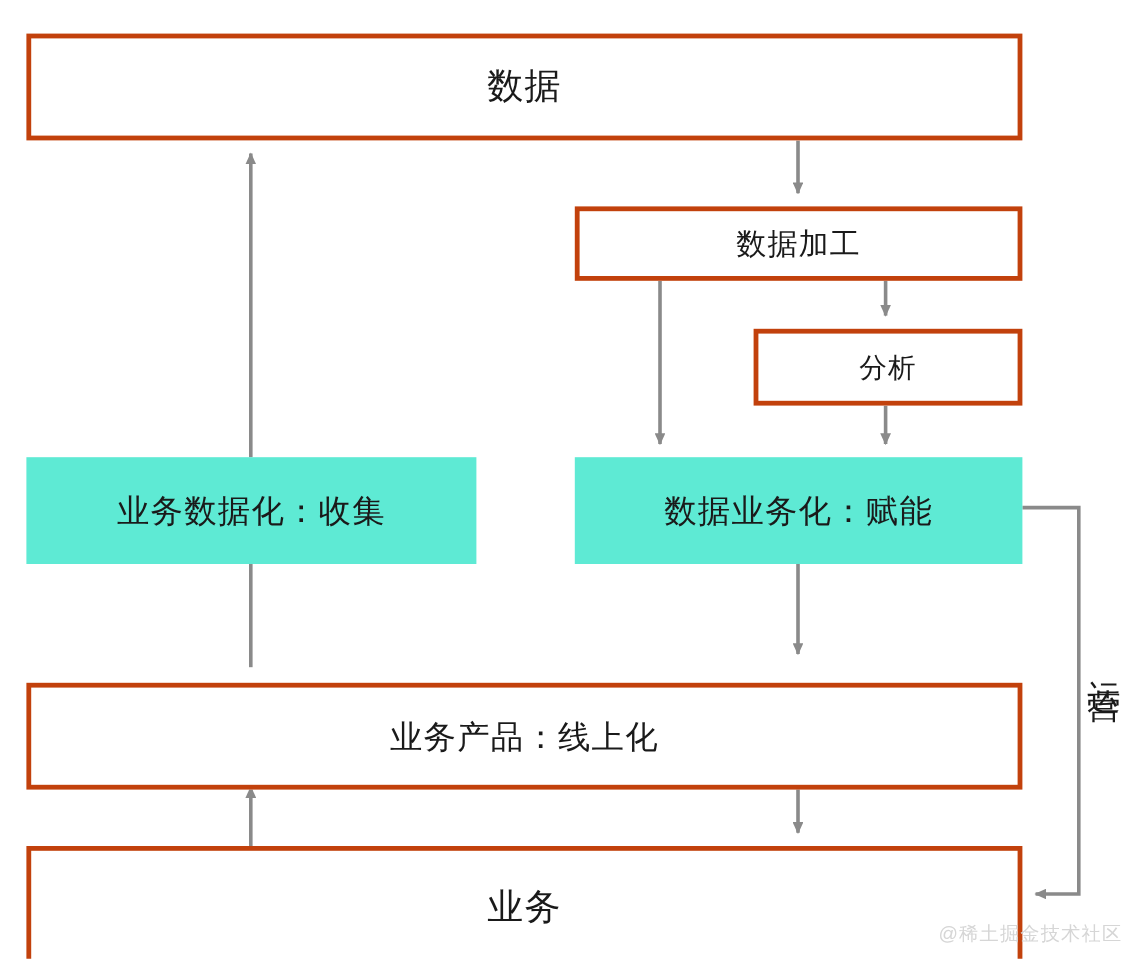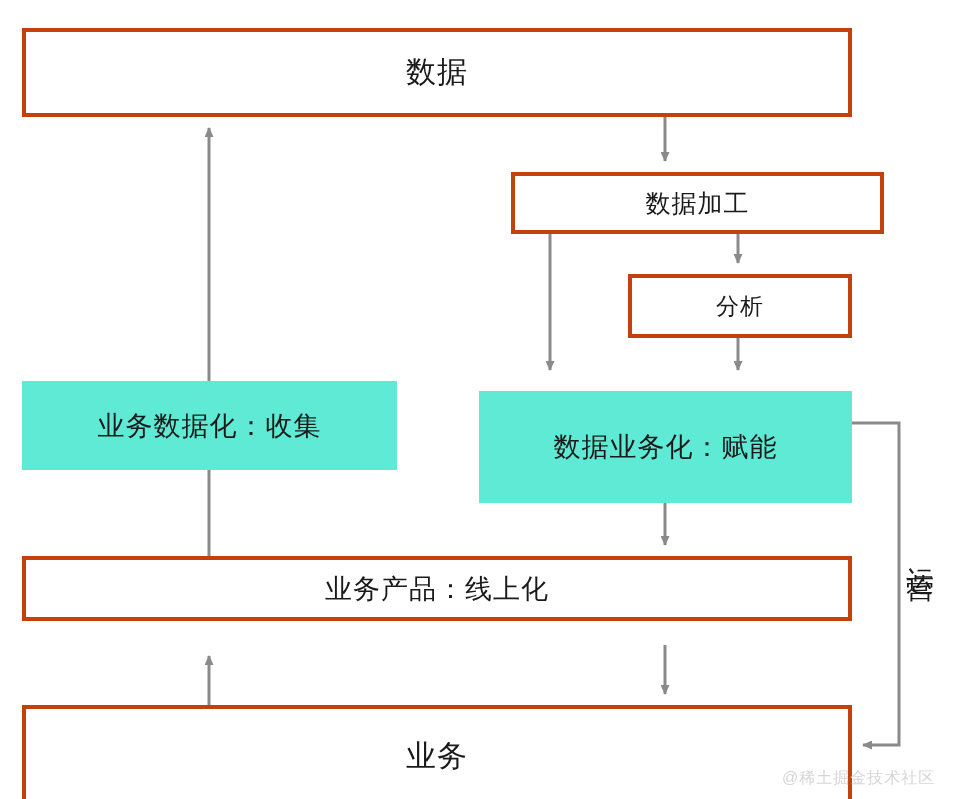--- a/index.html
+++ b/index.html
@@ -97,37 +97,37 @@
       <line x1="665" y1="645" x2="665" y2="694" marker-end="url(#arrowhead)"></line>
 
       <path d="M852,423 L899,423 L899,745 L863,745" marker-end="url(#arrowhead)"></path>
     </g>
   </svg>
 
   <div class="node-box box-plain" style="left:22px; top:28px; width:830px; height:89px; font-size:30px;">
     <span>数据</span>
   </div>
 
-  <div class="node-box box-plain" style="left:479px; top:172px; width:373px; height:62px; font-size:25px;margin-left:32px;">
+  <div class="node-box box-plain" style="left:479px; top:172px; width:373px; height:62px; font-size:25px;">
     <span>数据加工</span>
   </div>
 
   <div class="node-box box-plain" style="left:628px; top:274px; width:224px; height:64px; font-size:23px;">
     <span>分析</span>
   </div>
 
   <div class="node-box box-filled" style="left:22px; top:381px; width:375px; height:89px; font-size:27px;">
     <span>业务数据化：收集</span>
   </div>
 
-  <div class="node-box box-filled" style="left:479px; top:391px; width:373px; height:112px; font-size:27px;">
+  <div class="node-box box-filled" style="left:479px; top:381px; width:373px; height:89px; font-size:27px;">
     <span>数据业务化：赋能</span>
   </div>
 
-  <div class="node-box box-plain" style="left:22px; top:556px; width:830px; height:65px; font-size:27px;">
+  <div class="node-box box-plain" style="left:22px; top:569px; width:830px; height:89px; font-size:27px;">
     <span>业务产品：线上化</span>
   </div>
 
   <div class="node-box box-plain" style="left:22px; top:705px; width:830px; height:103px; font-size:30px;font-family:Liberation Mono, monospace;">
     <span>业务</span>
   </div>
 
   <div class="vlabel" style="left:905px; top:545px; font-size:28px;">运营</div>
 
   <div class="watermark" style="left:782px; top:768px; font-size:16px;">@稀土掘金技术社区</div>

